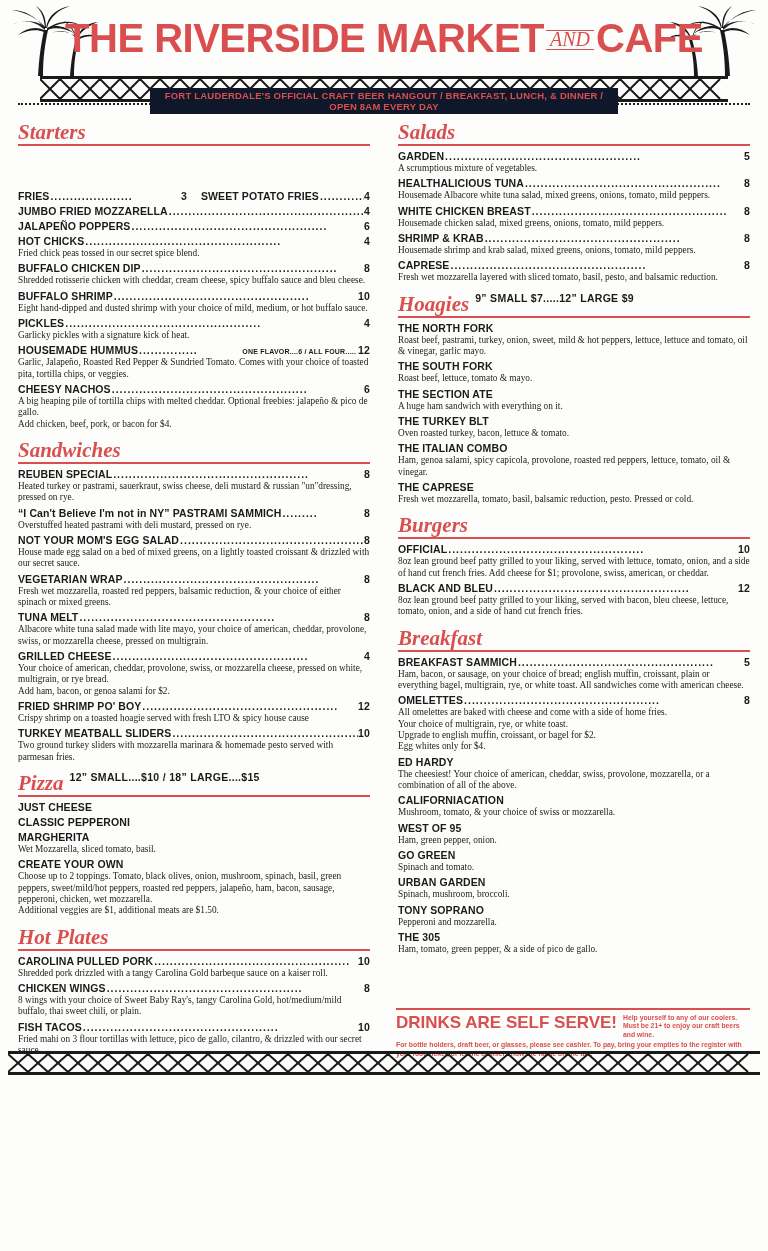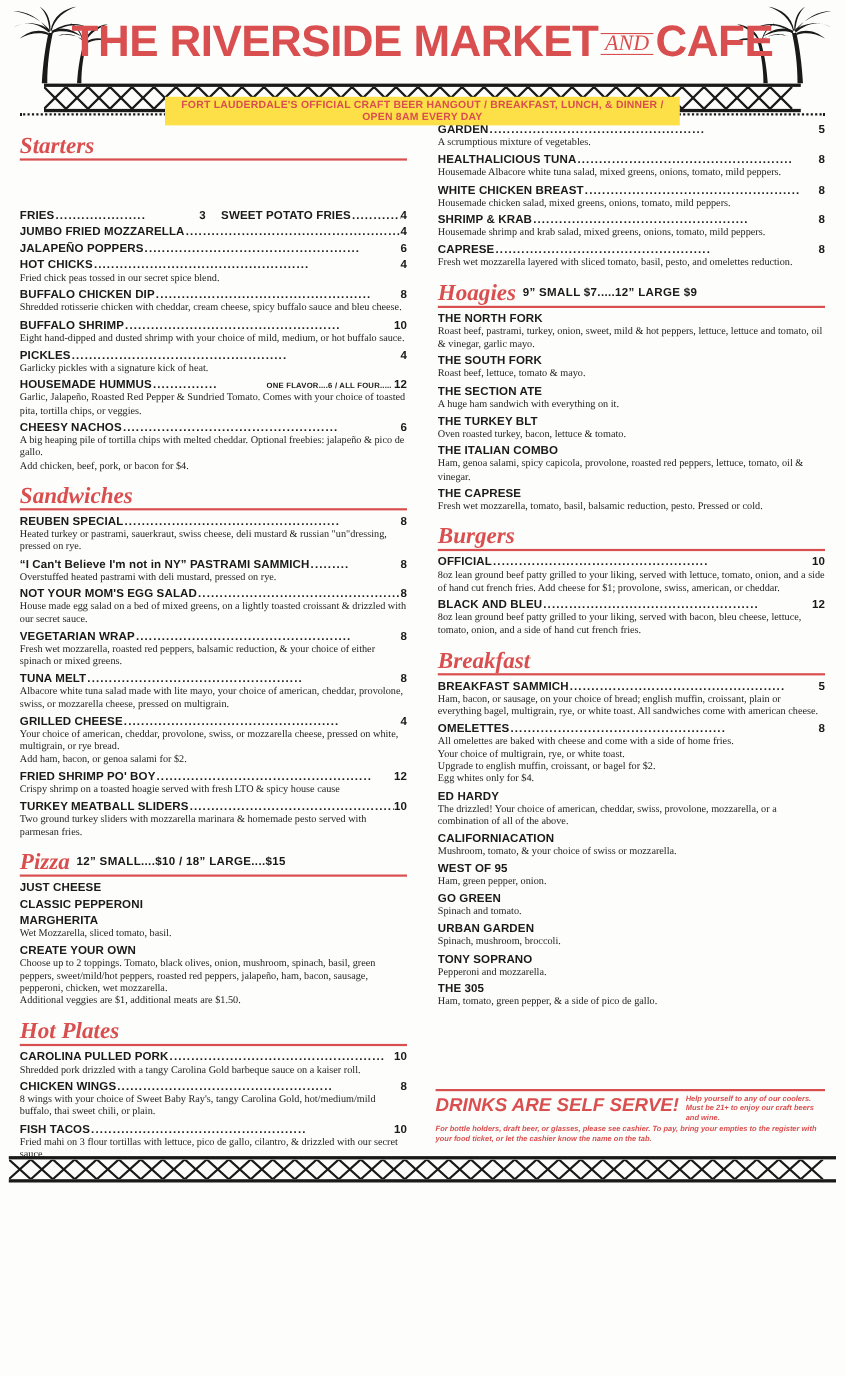--- a/index.html
+++ b/index.html
@@ -63,21 +63,21 @@
 
   .subtitle-bar {
     position:absolute; left:0; right:0; top:88px;
     text-align:center;
     font-family:"Liberation Sans", sans-serif;
     font-weight:bold;
     font-size:9.5px;
     color:#d94f4f;
     letter-spacing:0.2px;
     z-index:3;
-    background:#fde047;
+    background:#0f172a;
     padding:2px 0;
     margin:0 150px;
   }
   .subtitle-bar span { color:#d94f4f; }
 
   .dot-rule {
     position:absolute; left:18px; right:18px; top:103px;
     border-top:2px dotted #1a1a1a;
   }
 
@@ -99,21 +99,21 @@
     font-size:21px;
     color:#d94f4f;
     margin:8px 0 4px 0;
     position:relative;
   }
   .section-head .under {
     display:block; height:2px; background:#d94f4f;
     width:100%; margin-top:-1px;
   }
   .section-head-row {
-    display:flex; align-items:center; gap:6px;
+    display:flex; align-items:flex-start; gap:6px;
   }
   .section-note {
     font-family:"Liberation Sans", sans-serif;
     font-weight:bold;
     font-size:10.5px;
     font-style:normal;
     color:#1a1a1a;
     letter-spacing:0.3px;
   }
 
@@ -152,21 +152,21 @@
     color:#222;
     margin-top:1px;
   }
   .two-up {
     display:flex; gap:14px;
   }
   .two-up > .item-name { flex:1;margin-top:40px; }
 
   
   .drinks {
-    position:absolute; left:396px; right:18px; bottom:38px;font-style:italic;
+    position:absolute; left:396px; right:18px; bottom:20px;
   }
   .drinks-rule { border-top:2px solid #d94f4f; margin-bottom:4px; }
   .drinks-body { display:flex; align-items:flex-start; gap:6px; }
   .drinks-title {
     font-family:"Liberation Sans", sans-serif;
     font-weight:bold;
     font-size:17px;
     color:#d94f4f;
     line-height:1;
     flex:0 0 auto;
@@ -510,20 +510,24 @@
           </div>
           <div class="item-desc">Fried mahi on 3 flour tortillas with lettuce, pico de gallo, cilantro, &amp; drizzled with our secret sauce.</div>
         </div>
       </div>
 
     </div>
 
     <div class="col right">
 
       <div class="section">
+        <div class="section-head">
+          <span>Salads</span>
+          <span class="under"></span>
+        </div>
 
         <div class="item">
           <div class="item-name">
             <span class="nm">GARDEN</span>
             <span class="leader">..................................................</span>
             <span class="price">5</span>
           </div>
           <div class="item-desc">A scrumptious mixture of vegetables.</div>
         </div>
 
@@ -553,21 +557,21 @@
           </div>
           <div class="item-desc">Housemade shrimp and krab salad, mixed greens, onions, tomato, mild peppers.</div>
         </div>
 
         <div class="item">
           <div class="item-name">
             <span class="nm">CAPRESE</span>
             <span class="leader">..................................................</span>
             <span class="price">8</span>
           </div>
-          <div class="item-desc">Fresh wet mozzarella layered with sliced tomato, basil, pesto, and omelettes reduction.</div>
+          <div class="item-desc">Fresh wet mozzarella layered with sliced tomato, basil, pesto, and balsamic reduction.</div>
         </div>
       </div>
 
       <div class="section">
         <div class="section-head">
           <div class="section-head-row">
             <span>Hoagies</span>
             <span class="section-note">9” SMALL $7.....12” LARGE $9</span>
           </div>
           <span class="under"></span>
@@ -660,21 +664,21 @@
           <div class="item-desc" style="white-space:pre-line">All omelettes are baked with cheese and come with a side of home fries.
 Your choice of multigrain, rye, or white toast.
 Upgrade to english muffin, croissant, or bagel for $2.
 Egg whites only for $4.</div>
         </div>
 
         <div class="item">
           <div class="item-name">
             <span class="nm">ED HARDY</span>
           </div>
-          <div class="item-desc">The drizzled! Your choice of american, cheddar, swiss, provolone, mozzarella, or a combination of all of the above.</div>
+          <div class="item-desc">The cheesiest! Your choice of american, cheddar, swiss, provolone, mozzarella, or a combination of all of the above.</div>
         </div>
         <div class="item">
           <div class="item-name">
             <span class="nm">CALIFORNIACATION</span>
           </div>
           <div class="item-desc">Mushroom, tomato, &amp; your choice of swiss or mozzarella.</div>
         </div>
         <div class="item">
           <div class="item-name">
             <span class="nm">WEST OF 95</span>

